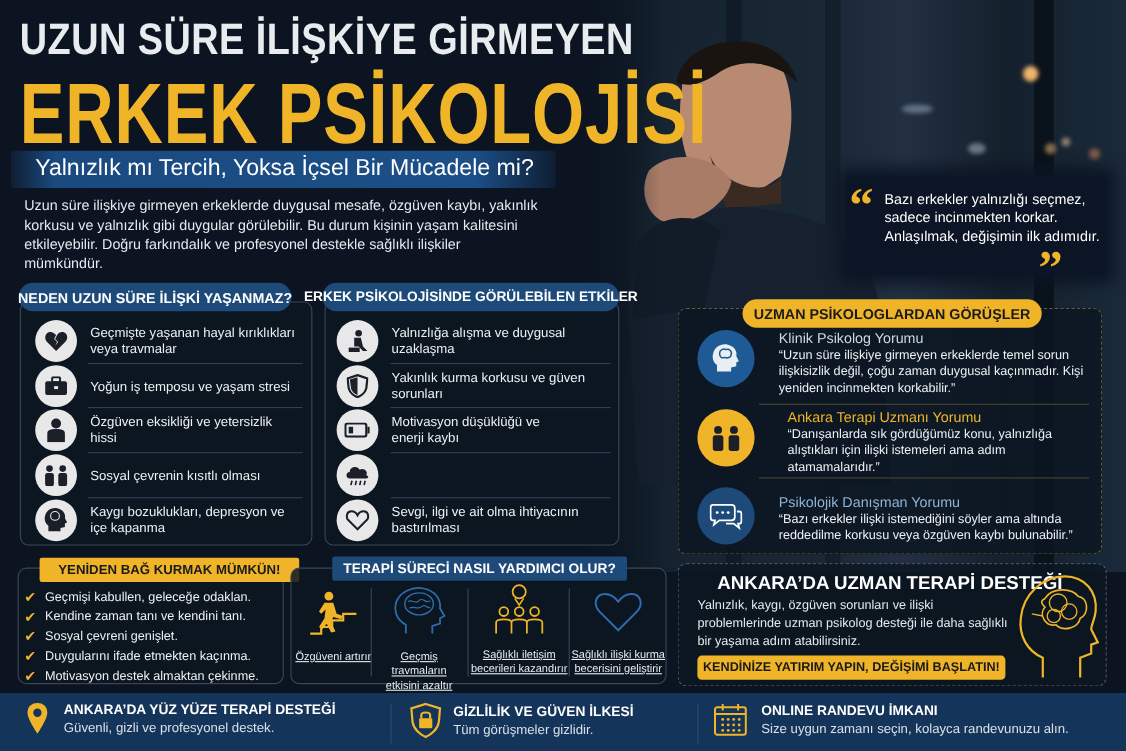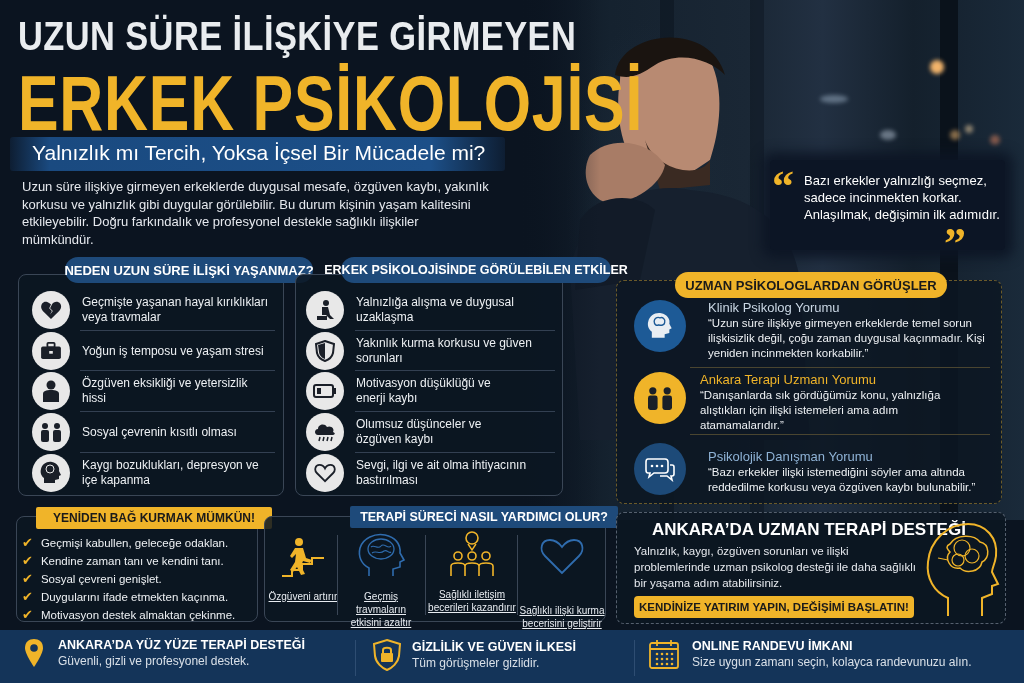--- a/index.html
+++ b/index.html
@@ -47,21 +47,21 @@
     position:absolute; left:22px; top:178px; width:470px; font-size:13px; line-height:17.5px; color:#e6e9ee;
   }
 
   .panel {
     position:absolute; border:1px solid #3a4656; border-radius:8px; background: rgba(12,22,34,.85);
   }
   .pill {
     position:absolute; height:26px; border-radius:13px; font-weight:bold; font-size:13px;
     display:flex; align-items:center; justify-content:center; white-space:nowrap;
   }
-  .pill.blue { background:#1e4a7a; color:#fff;margin-left:48px; }
+  .pill.blue { background:#1e4a7a; color:#fff; }
   .pill.gold { background:#f0b429; color:#1a1a1a; }
 
   .list-row {
     position:absolute; display:flex; align-items:center; height:40px;
   }
   .icon-circle {
     width:38px; height:38px; border-radius:50%; background:#e8e8e8;
     display:flex; align-items:center; justify-content:center; flex-shrink:0;
   }
   .row-text { font-size:12px; line-height:15px; color:#eef1f4; margin-left:12px; }
@@ -221,21 +221,20 @@
   <div class="row-text" style="width:150px">Motivasyon düşüklüğü ve enerji kaybı</div>
 </div>
 <div class="row-sep" style="left:355px;top:411px;width:200px"></div>
 <div class="list-row" style="left:306px;top:412px">
   <div class="icon-circle">
     <svg width="24" height="22" viewBox="0 0 24 22">
         <path d="M5 14 C1 14,1 8,5 8 C5 3,12 2,14 6 C18 4,22 8,20 11 C23 12,22 14,19 14Z" fill="#1a1f28"></path>
         <path d="M7 16 L6 20 M11 16 L10 20 M15 16 L14 20 M19 16 L18 20" stroke="#1a1f28" stroke-width="1.5"></path>
       </svg>
   </div>
-  <div class="row-text" style="width:150px">Olumsuz düşünceler ve özgüven kaybı</div>
 </div>
 <div class="row-sep" style="left:355px;top:452px;width:200px"></div>
 <div class="list-row" style="left:306px;top:453px">
   <div class="icon-circle">
     <svg width="22" height="20" viewBox="0 0 24 22">
         <path d="M12 20 L3 11 C0 8,1 2,6 2 C9 2,11 4,12 6 C13 4,15 2,18 2 C23 2,24 8,21 11Z" fill="none" stroke="#1a1f28" stroke-width="2"></path>
       </svg>
   </div>
   <div class="row-text" style="width:200px">Sevgi, ilgi ve ait olma ihtiyacının bastırılması</div>
 </div>
@@ -258,21 +257,21 @@
 <div class="row-sep" style="left:690px;top:367px;width:300px;background:#4a4530"></div>
 <div class="list-row" style="left:634px;top:372px;height:56px;align-items:flex-start">
   <div class="expert-circle" style="background:#f0b429">
     <svg width="30" height="24" viewBox="0 0 24 20">
         <circle cx="6" cy="4" r="3" fill="#1a1f28"></circle>
         <circle cx="18" cy="4" r="3" fill="#1a1f28"></circle>
         <rect x="2" y="8" width="8" height="12" rx="2" fill="#1a1f28"></rect>
         <rect x="14" y="8" width="8" height="12" rx="2" fill="#1a1f28"></rect>
       </svg>
   </div>
-  <div style="margin-left:14px;width:280px">
+  <div style="margin-left:30px;width:280px">
     <div class="expert-title" style="color:#f0b429">Ankara Terapi Uzmanı Yorumu</div>
     <div class="expert-quote">“Danışanlarda sık gördüğümüz konu, yalnızlığa alıştıkları için ilişki istemeleri ama adım atamamalarıdır.”</div>
   </div>
 </div>
 <div class="row-sep" style="left:690px;top:434px;width:300px;background:#4a4530"></div>
 <div class="list-row" style="left:634px;top:439px;height:56px;align-items:flex-end">
   <div class="expert-circle" style="background:#1d4a78">
     <svg width="30" height="26" viewBox="0 0 30 26">
         <path d="M3 3 L20 3 C22 3,23 4,23 6 L23 14 C23 16,22 17,20 17 L9 17 L4 21 L5 17 L3 17 C1.5 17,1 16,1 14 L1 6 C1 4,2 3,3 3Z" fill="none" stroke="#fff" stroke-width="1.6"></path>
         <circle cx="7" cy="10" r="1.3" fill="#fff"></circle>
@@ -340,21 +339,21 @@
       <circle cx="40" cy="26" r="4" fill="none" stroke="#f0b429" stroke-width="1.6"></circle>
       <path d="M5 46 L5 36 C5 32,19 32,19 36 L19 46 M19 46 L19 36 C19 32,33 32,33 36 L33 46 M33 46 L33 36 C33 32,47 32,47 36 L47 46" fill="none" stroke="#f0b429" stroke-width="1.6"></path>
     </svg>
   <div class="therapy-label" style="margin-top:6px">Sağlıklı iletişim becerileri kazandırır</div>
 </div>
 <div class="vsep" style="left:517px;top:535px;height:80px"></div>
 <div class="therapy-col" style="left:517px;width:90px">
   <svg width="46" height="40" viewBox="0 0 46 40" style="margin-top:6px">
       <path d="M23 37 L6 20 C0 14,2 4,11 4 C16 4,20 7,23 11 C26 7,30 4,35 4 C44 4,46 14,40 20Z" fill="none" stroke="#2f6cae" stroke-width="1.8"></path>
     </svg>
-  <div class="therapy-label" style="margin-top:24px">Sağlıklı ilişki kurma becerisini geliştirir</div>
+  <div class="therapy-label" style="margin-top:8px">Sağlıklı ilişki kurma becerisini geliştirir</div>
 </div>
 
 <div class="panel" style="left:616px;top:512px;width:390px;height:112px;border-color:#55606e;border-style:dashed"></div>
 <div style="position:absolute;left:652px;top:520px;font-size:17px;font-weight:bold;color:#fff;white-space:nowrap">ANKARA’DA UZMAN TERAPİ DESTEĞİ</div>
 <div style="position:absolute;left:634px;top:543px;width:290px;font-size:11.5px;line-height:16px;color:#e6e9ee">Yalnızlık, kaygı, özgüven sorunları ve ilişki problemlerinde uzman psikolog desteği ile daha sağlıklı bir yaşama adım atabilirsiniz.</div>
 <div class="pill gold" style="left:634px;top:596px;width:280px;height:22px;border-radius:4px;font-size:11.5px">KENDİNİZE YATIRIM YAPIN, DEĞİŞİMİ BAŞLATIN!</div>
 <svg style="position:absolute;left:920px;top:518px" width="80" height="100" viewBox="0 0 80 100">
     <path d="M28 98 L28 80 C14 74,6 60,8 44 C10 22,28 6,48 6 C66 6,78 20,76 38 C75 46,72 50,72 54 L78 66 L72 68 L72 76 L62 80 L62 98" fill="none" stroke="#f0b429" stroke-width="2"></path>
     <path d="M30 26 C36 16,54 16,60 24 C70 26,70 40,62 44 C60 54,46 56,40 50 C30 52,24 40,30 34 C26 30,26 28,30 26Z" fill="none" stroke="#f0b429" stroke-width="1.5"></path>
     <circle cx="42" cy="30" r="8" fill="none" stroke="#f0b429" stroke-width="1.2"></circle>

